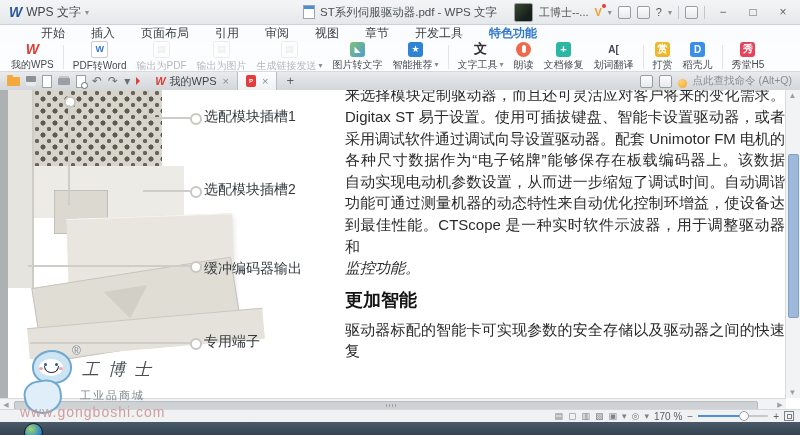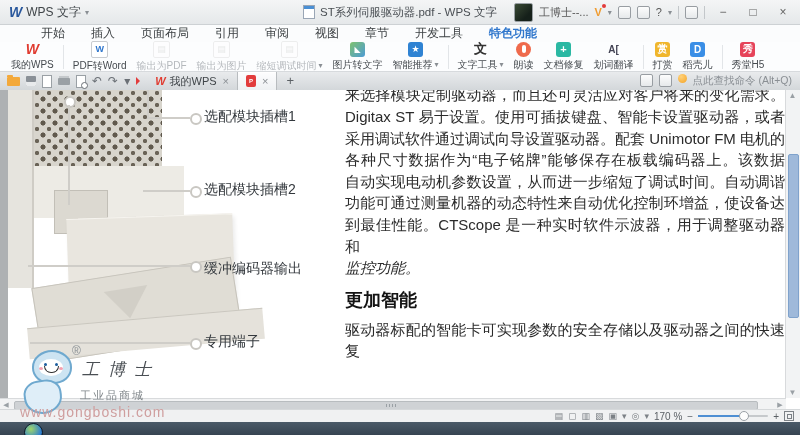--- a/index.html
+++ b/index.html
@@ -70,21 +70,21 @@
   .qi-pin{width:0;height:0;border-left:4px solid #e23c3c;border-top:4px solid transparent;border-bottom:4px solid transparent;}
   .doctabs{display:flex;align-items:stretch;height:18px;}
   .doctab{display:flex;align-items:center;gap:4px;padding:0 8px;font-size:11px;color:#3f4448;white-space:nowrap;}
   .doctab.active{background:linear-gradient(#fdfdfe,#eef1f3);border-left:1px solid #b8bcbf;
     border-right:1px solid #b8bcbf;box-shadow:inset 0 1px 0 #fff;}
   .dt-w{color:#e03c31;font-weight:bold;font-style:italic;font-size:11px;}
   .dt-pdf{width:10px;height:12px;background:#e23c3c;color:#fff;font-size:6px;display:flex;
     align-items:center;justify-content:center;border-radius:2px;font-weight:bold;}
   .tclose{color:#8a8f94;font-size:11px;padding-left:2px;}
   .newtab{font-size:13px;color:#5b6065;padding:0 9px;line-height:18px;}
-  .tabbar-right{margin-left:auto;display:flex;align-items:flex-start;gap:6px;padding-right:8px;
+  .tabbar-right{margin-left:auto;display:flex;align-items:flex-end;gap:6px;padding-right:8px;
     font-size:10.5px;color:#8a8f94;}
   .bulb{width:9px;height:9px;border-radius:50%;background:radial-gradient(circle at 35% 30%,#ffd27a,#f5a325);}
   
   .docarea{position:absolute;top:90px;left:0;width:800px;height:308px;background:#aeb1b3;}
   .page{position:absolute;left:8px;top:0;width:778px;height:308px;background:#fff;overflow:hidden;}
   
   .ph{position:absolute;}
   .ph-col{left:0;top:0;width:24px;height:198px;background:#e6e4de;border-right:2px solid #cfccc5;}
   .ph-perf{left:26px;top:0;width:128px;height:76px;background:#d8d5cd;
     background-image:radial-gradient(circle,#60594d 2.2px,transparent 2.9px),
@@ -231,21 +231,21 @@
       </div>
       <div class="tool disabled">
         <span class="ti ti-gdoc">▤</span>
         <span class="tlabel">
           <span>输出为图片</span>
         </span>
       </div>
       <div class="tool disabled">
         <span class="ti ti-gdoc">▤</span>
         <span class="tlabel">
-          <span>缩短调试时间</span>
+          <span>生成链接发送</span>
           <span class="caret">▾</span>
         </span>
       </div>
       <div class="tool">
         <span class="ti ti-pic">◣</span>
         <span class="tlabel">
           <span>图片转文字</span>
         </span>
       </div>
       <div class="tool">

